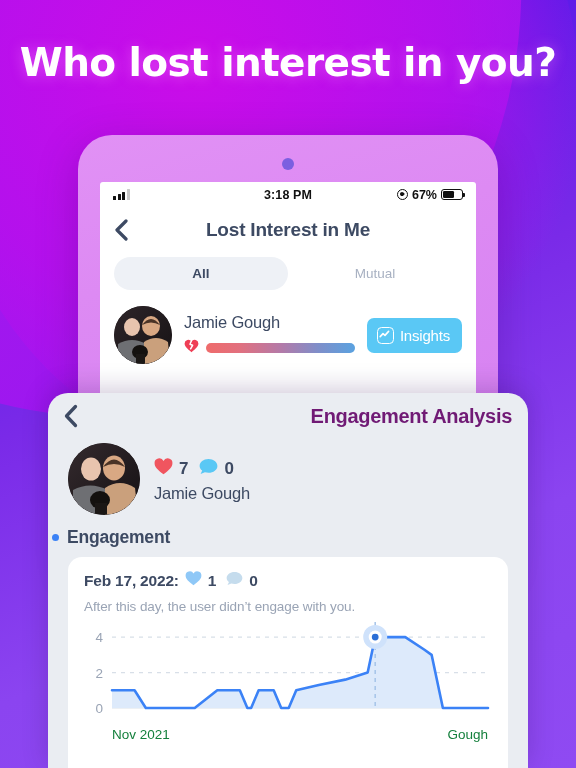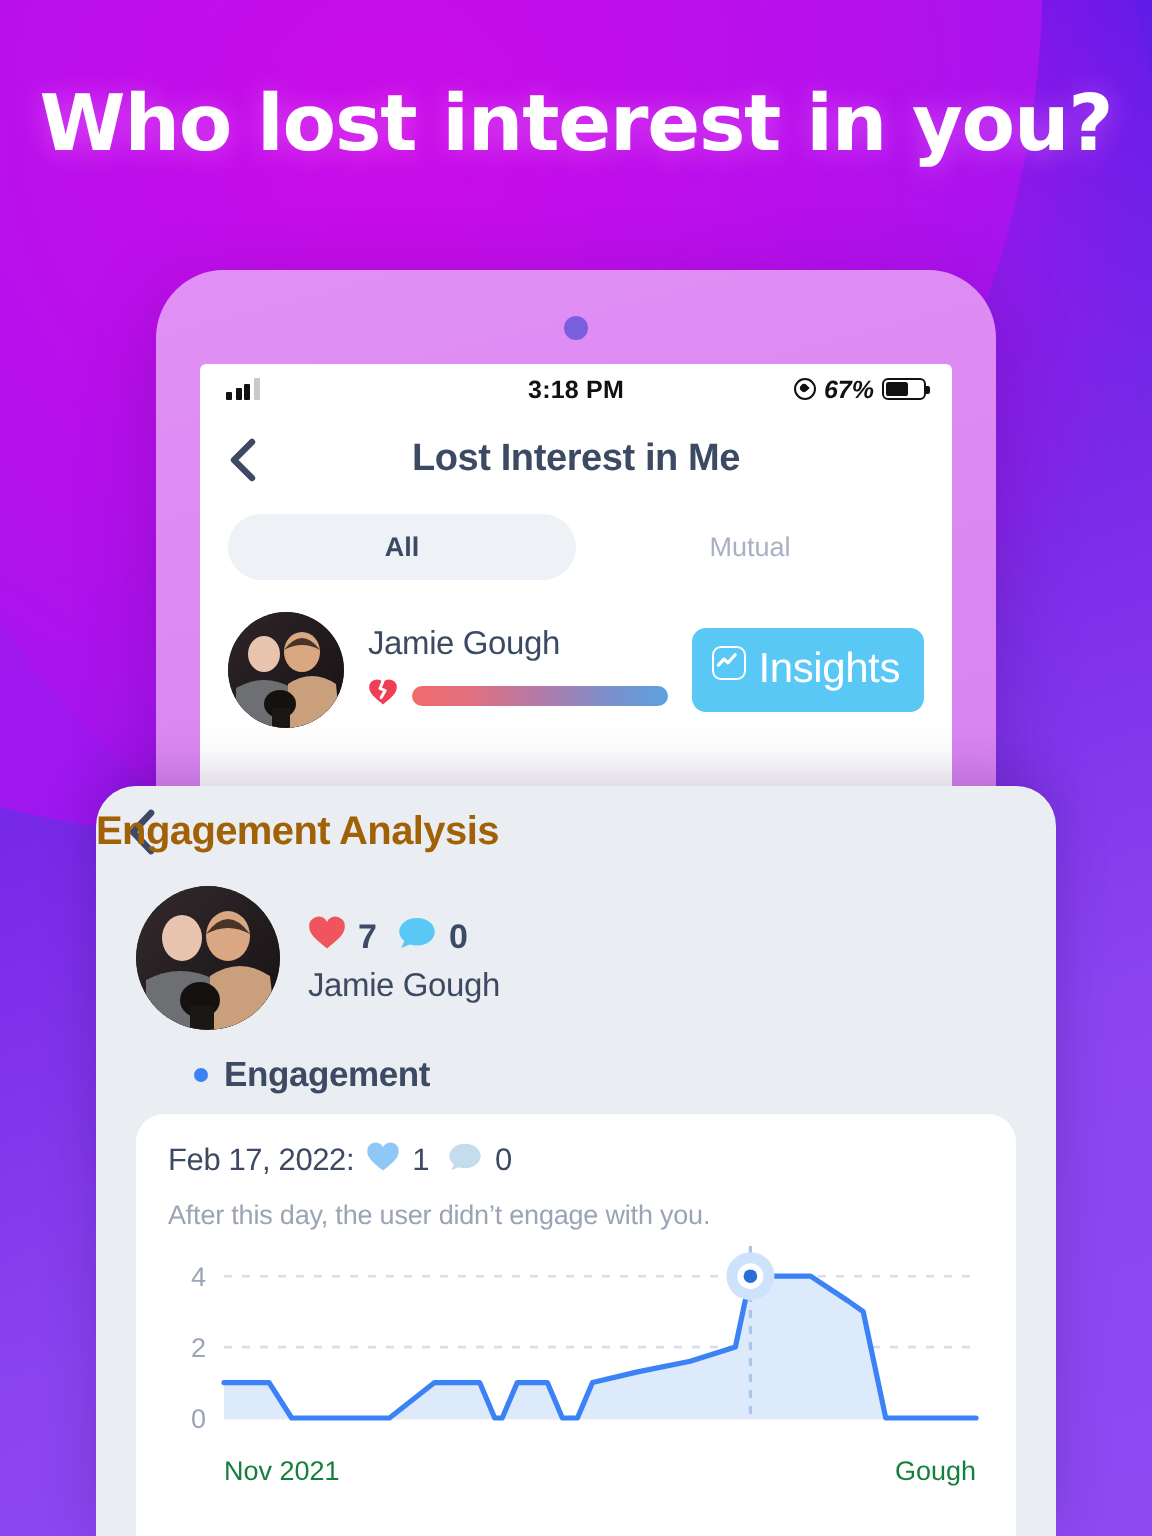--- a/index.html
+++ b/index.html
@@ -74,21 +74,21 @@
     height:25px; display:flex; align-items:center;
     padding:0 13px; font-size:12.5px; font-weight:bold; color:#111;
   }
   .sb-left { flex:0 0 90px; display:flex; align-items:flex-end; gap:1.5px; height:11px; }
   .sb-left i { display:block; width:3px; background:#111; border-radius:.5px; }
   .sb-left i:nth-child(1){height:4px;}
   .sb-left i:nth-child(2){height:6px;}
   .sb-left i:nth-child(3){height:8.5px;}
   .sb-left i:nth-child(4){height:11px;background:#c9c9c9;}
   .sb-mid { flex:1; text-align:center; letter-spacing:.1px; }
-  .sb-right { flex:0 0 90px; display:flex; align-items:center; justify-content:flex-end; gap:4px;font-style:italic; }
+  .sb-right { flex:0 0 90px; display:flex; align-items:center; justify-content:flex-end; gap:4px; }
   .loc-ico { width:11px; height:11px; border:1.6px solid #111; border-radius:50%; position:relative; }
   .loc-ico:after { content:""; position:absolute; left:2px; top:2px; width:4px; height:4px; background:#111; border-radius:50% 0 50% 50%; transform:rotate(45deg); }
   .batt { width:22px; height:11px; border:1.4px solid #111; border-radius:3px; position:relative; padding:1.3px; }
   .batt:after { content:""; position:absolute; right:-3.4px; top:3px; width:2px; height:4px; background:#111; border-radius:0 1px 1px 0; }
   .batt span { display:block; height:100%; background:#111; border-radius:1.3px; }
 
   
   #navbar { height:46px; display:flex; align-items:center; position:relative; }
   .chev { width:42px; display:flex; align-items:center; justify-content:center; }
   .chev svg { display:block; }
@@ -108,58 +108,58 @@
   .avatar { border-radius:50%; overflow:hidden; flex:0 0 auto; position:relative; background:#2a2326; }
   .avatar svg { display:block; width:100%; height:100%; }
   .row-mid { flex:1; min-width:0; }
   .row-name { font-size:16.5px; color:#3d4a63; font-weight:500; margin-bottom:7px; letter-spacing:-.2px; }
   .row-bar-wrap { display:flex; align-items:center; gap:7px; }
   .bhicon { flex:0 0 auto; }
   .gradbar { flex:1; height:10px; border-radius:6px; background:linear-gradient(90deg,#ef6b6b 0%,#e2707e 22%,#b47aa8 50%,#7f8ec9 75%,#5aa2e0 100%); }
   #insights-btn {
     flex:0 0 auto; background:#5ac8f5; color:#fff;
     border-radius:7px; padding:9px 12px 9px 10px;
-    display:flex; align-items:flex-start; gap:6px;
-    font-size:21px; border:none; cursor:pointer; letter-spacing:-.2px;
+    display:flex; align-items:flex-end; gap:6px;
+    font-size:15px; border:none; cursor:pointer; letter-spacing:-.2px;
   }
   .ins-ico { width:17px; height:17px; border:1.8px solid #fff; border-radius:4.5px; position:relative; flex:0 0 auto; }
   .ins-ico svg { position:absolute; left:1px; top:1px; }
 
   
   #sheet {
     position:absolute;
     left:48px; top:393px;
     width:480px; height:375px;
     background:#eaedf2;
     border-radius:20px 20px 0 0;
     box-shadow:0 -4px 26px rgba(40,0,80,.22);
     overflow:hidden;
   }
   #sheet-nav { height:46px; display:flex; align-items:center; position:relative; }
   #sheet-title {
-    position:absolute; left:0; right:4px; text-align:left;
-    font-size:20px; font-weight:bold; color:#a16207; letter-spacing:-.3px;
+    position:absolute; left:0; right:16px; text-align:right;
+    font-size:20px; font-weight:bold; color:#701a75; letter-spacing:-.3px;
   }
   .chev-sheet { width:44px; display:flex; align-items:center; justify-content:center; }
 
   #profile { display:flex; align-items:center; gap:14px; padding:4px 0 0 20px; }
   .prof-txt { padding-top:2px; }
   .stats { display:flex; align-items:center; gap:6px; font-size:17px; font-weight:bold; color:#3d4a63; margin-bottom:4px; }
   .stats .num { margin-right:5px; }
   .prof-name { font-size:16.5px; color:#3d4a63; letter-spacing:-.2px; }
 
-  #eng-head { display:flex; align-items:center; gap:8px; padding:12px 0 9px 4px;margin-left:45px; }
+  #eng-head { display:flex; align-items:center; gap:8px; padding:12px 0 9px 4px; }
   .dot { width:7px; height:7px; border-radius:50%; background:#3b82f6; flex:0 0 auto; }
   #eng-label { font-size:17.5px; font-weight:bold; color:#3d4a63; letter-spacing:-.2px; }
 
   #card {
     margin:0 20px; background:#fff; border-radius:14px;
     padding:14px 16px 0 16px; height:230px; overflow:hidden;
   }
-  #card-date { font-size:15.5px; font-weight:normal; color:#3d4a63; display:flex; align-items:center; gap:6px; letter-spacing:-.2px; }
+  #card-date { font-size:15.5px; font-weight:bold; color:#3d4a63; display:flex; align-items:center; gap:6px; letter-spacing:-.2px; }
   #card-date .n { margin-right:4px; }
   #card-sub { font-size:13.5px; color:#9aa4b5; margin-top:9px; letter-spacing:-.1px; }
   #chart-wrap { position:relative; margin-top:8px; height:104px; }
   #chart-wrap svg { display:block; }
   .xlab { display:flex; justify-content:space-between; padding:1px 4px 0 28px; font-size:13.5px; color:#15803d;align-items:center; }
 </style>
 </head>
 <body>
 
 <div id="bg">

